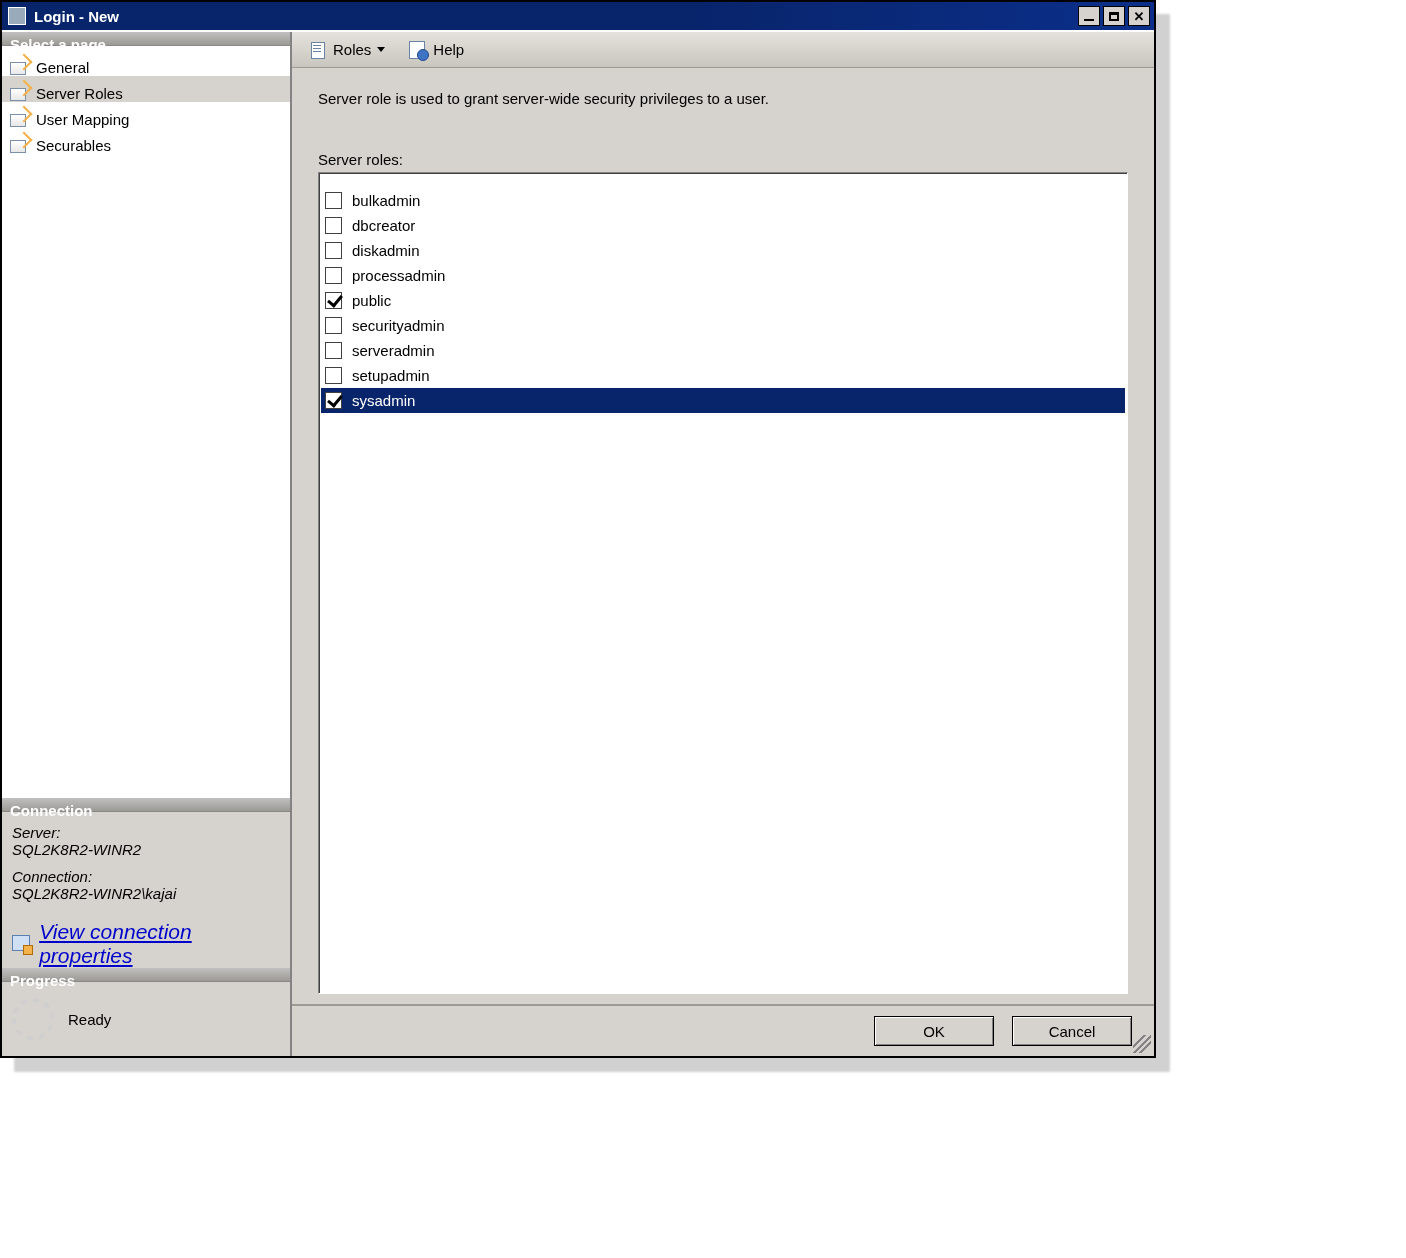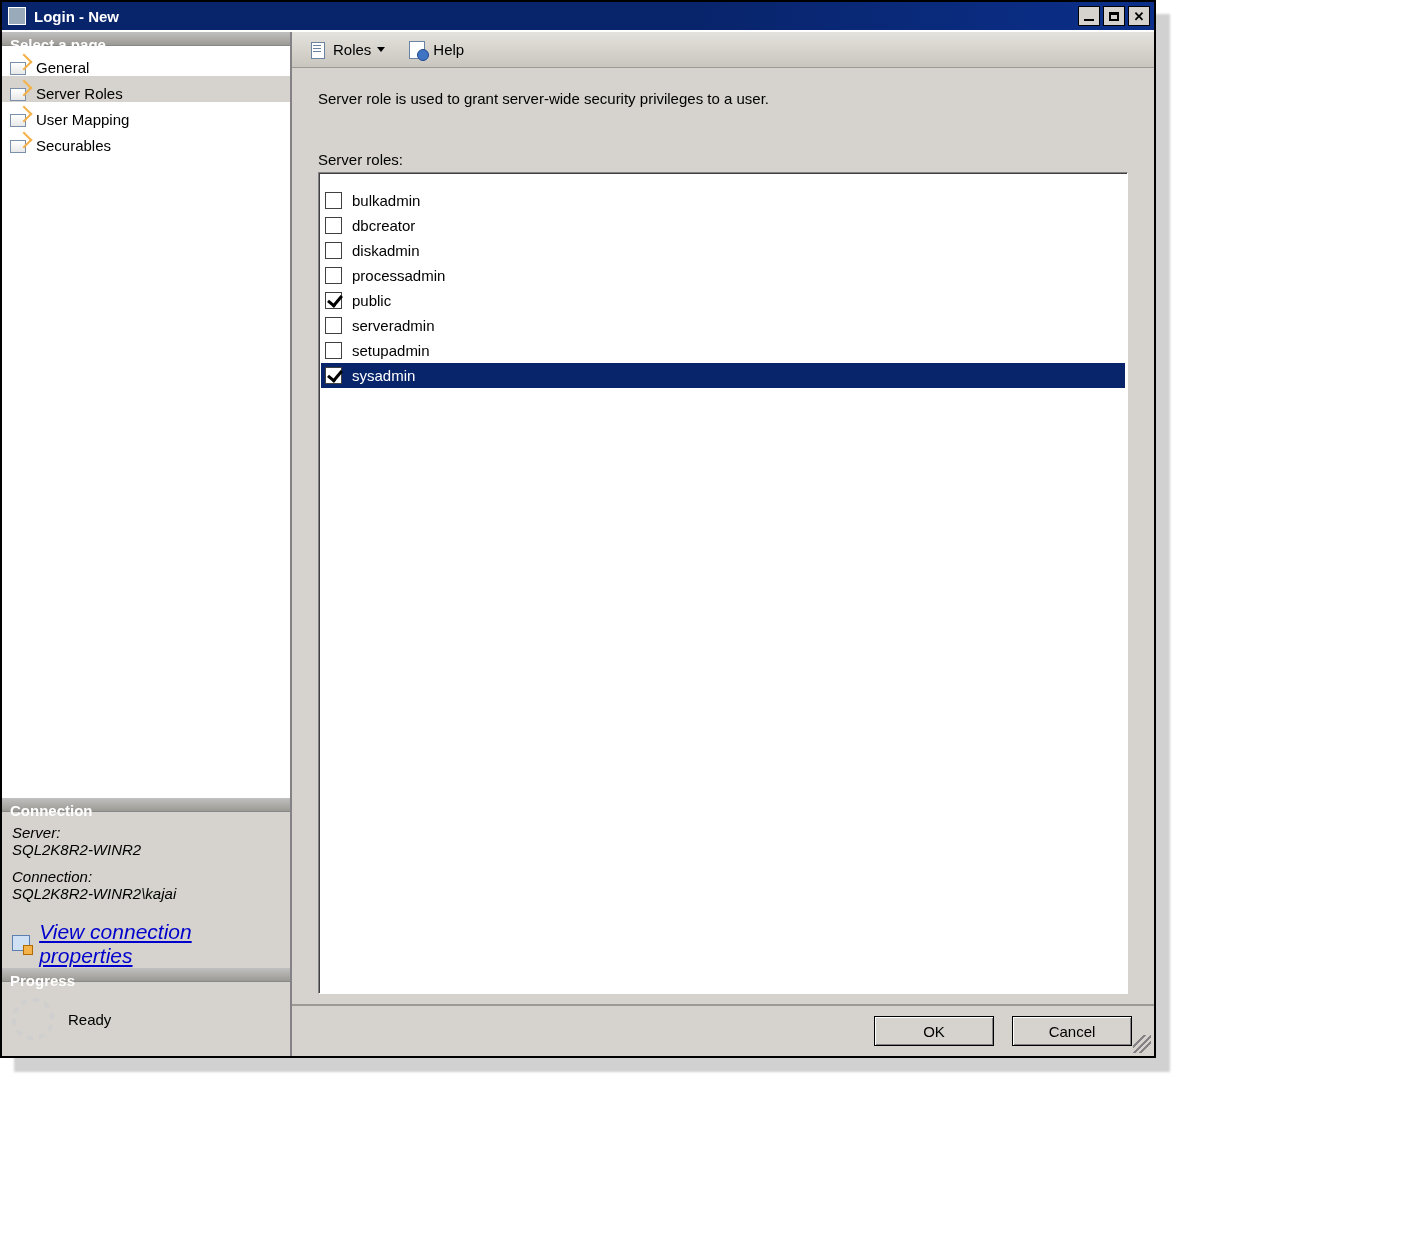--- a/index.html
+++ b/index.html
@@ -297,20 +297,24 @@
             <div class="row">
               <span class="cb"></span>
               <span>processadmin</span>
             </div>
             <div class="row">
               <span class="cb checked"></span>
               <span>public</span>
             </div>
             <div class="row">
               <span class="cb"></span>
+              <span>securityadmin</span>
+            </div>
+            <div class="row">
+              <span class="cb"></span>
               <span>serveradmin</span>
             </div>
             <div class="row">
               <span class="cb"></span>
               <span>setupadmin</span>
             </div>
             <div class="row sel">
               <span class="cb checked"></span>
               <span>sysadmin</span>
             </div>

